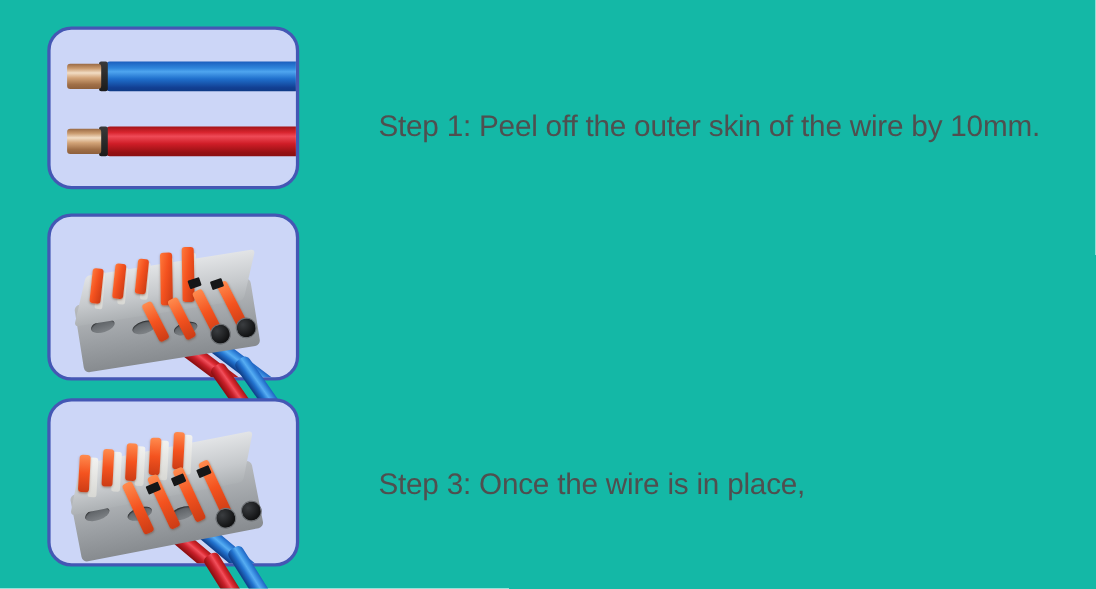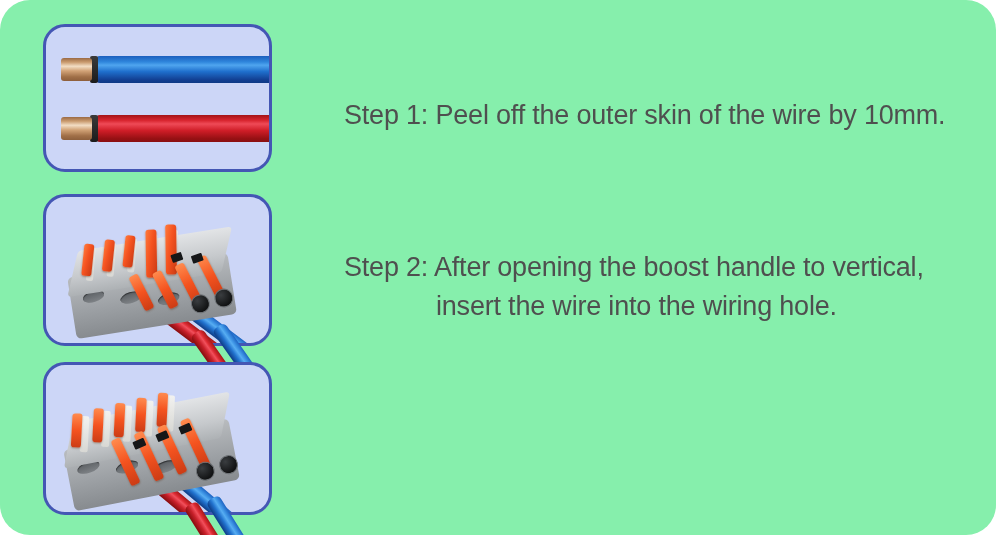--- a/index.html
+++ b/index.html
@@ -14,22 +14,21 @@
     position: relative;
     overflow: hidden;
     font-family: "Liberation Sans", "DejaVu Sans", sans-serif;
   }
 
   .stage {
     position: absolute;
     left: 0; top: 0;
     width: 996px;
     height: 535px;
-    background: #86efac;
-    border-radius: 30px;
+    background: #14b8a6;
   }
 
   
   .panel {
     position: absolute;
     box-sizing: border-box;
     border: 3px solid #4457b4;
     border-radius: 22px;
     background: #ccd6f7;
     overflow: visible;
@@ -222,24 +221,20 @@
 
       </div>
     </div>
 
     <div class="panel-overflow">
       <div class="wire-out red" style="left:150px; top:128px; width:70px; height:15px; transform: rotate(55deg);"></div>
       <div class="wire-out blue" style="left:172px; top:122px; width:70px; height:15px; transform: rotate(55deg);"></div>
     </div>
   </div>
 
-  <div class="step-text" id="step-2-text">
-    <span class="step-line">Step 2: After opening the boost handle to vertical,</span>
-    <span class="step-line indent">insert the wire into the wiring hole.</span>
-  </div>
 
   <div class="panel" id="panel-3">
     <div class="panel-clip">
 
       <div class="wire-out red" style="left:112px; top:112px; width:110px; height:15px; transform: rotate(40deg);"></div>
       <div class="wire-out blue" style="left:134px; top:106px; width:110px; height:15px; transform: rotate(40deg);"></div>
 
       <div class="connector" style="left:14px; top:32px; width:190px; height:118px; transform: rotate(-11deg);">
 
         <div class="conn-face" style="left:6px; top:36px; width:168px; height:62px;"></div>
@@ -277,15 +272,16 @@
       </div>
     </div>
 
     <div class="panel-overflow">
       <div class="wire-out red" style="left:144px; top:132px; width:64px; height:15px; transform: rotate(58deg);"></div>
       <div class="wire-out blue" style="left:166px; top:126px; width:64px; height:15px; transform: rotate(58deg);"></div>
     </div>
   </div>
 
   <div class="step-text" id="step-3-text">
+    <span class="step-line">Step 3: Once the wire is in place,</span>
   </div>
 
 </div>
 
 </body></html>

